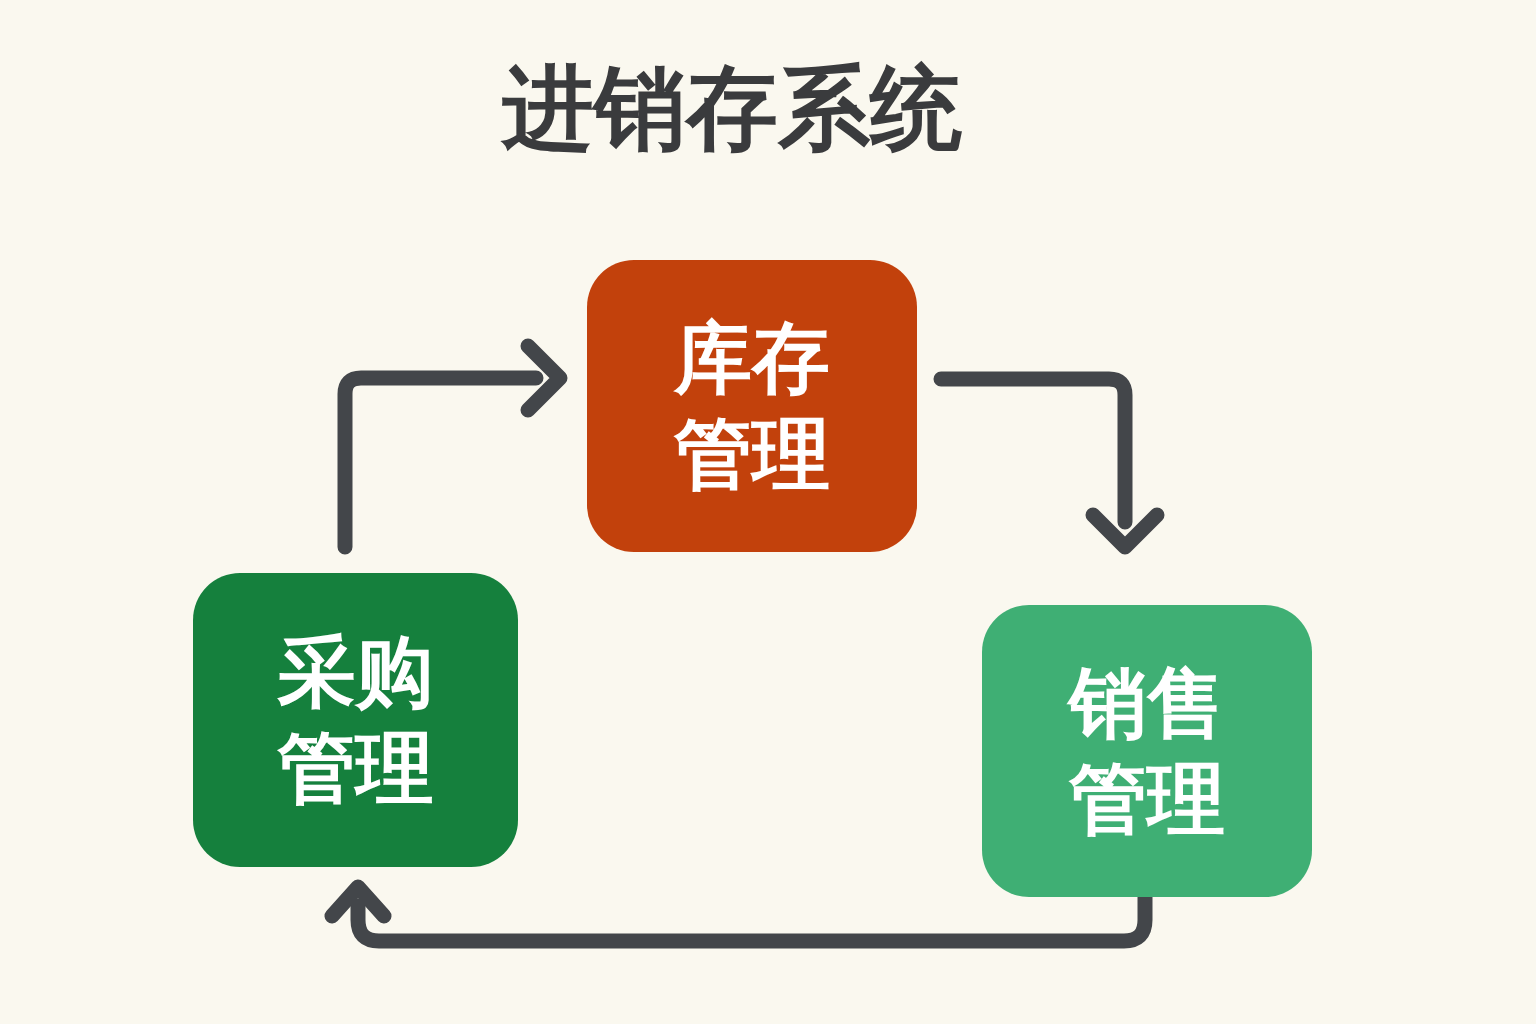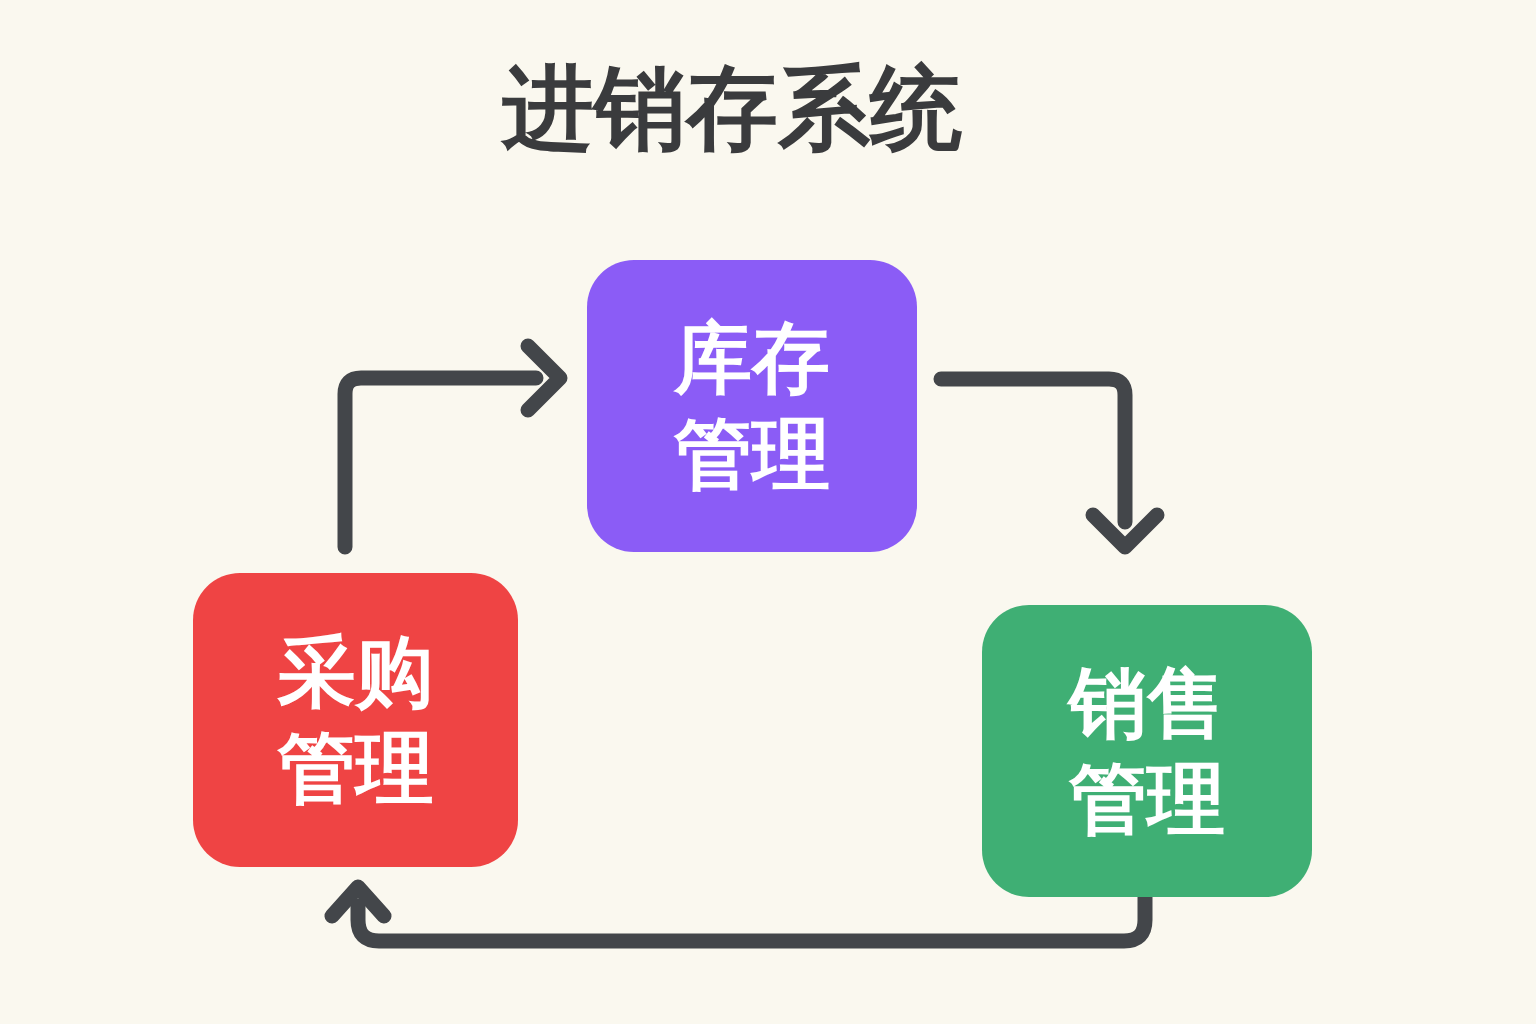--- a/index.html
+++ b/index.html
@@ -79,26 +79,26 @@
       <path d="M 941 379 L 1109 379 Q 1125 379 1125 395 L 1125 522" stroke="#43464A"></path>
       <path d="M 1093 515 L 1125 547 L 1157 515" stroke="#43464A"></path>
     </g>
 
     <g>
       <path d="M 1145 886 L 1145 920 Q 1145 941 1124 941 L 379 941 Q 358 941 358 920 L 358 906" stroke="#43464A"></path>
       <path d="M 332 916 L 358 887 L 384 916" stroke="#43464A"></path>
     </g>
   </svg>
 
-  <div class="node node-inventory" style="background: #8b5cf6;">
+  <div class="node node-inventory" style="background: #c2410c;">
     <span>库存</span>
     <span>管理</span>
   </div>
 
-  <div class="node node-purchase" style="background: #ef4444;">
+  <div class="node node-purchase" style="background: #15803d;">
     <span>采购</span>
     <span>管理</span>
   </div>
 
   <div class="node node-sales" style="background: rgb(63, 175, 116); margin-top: 32px;">
     <span>销售</span>
     <span>管理</span>
   </div>
 
 </div>

